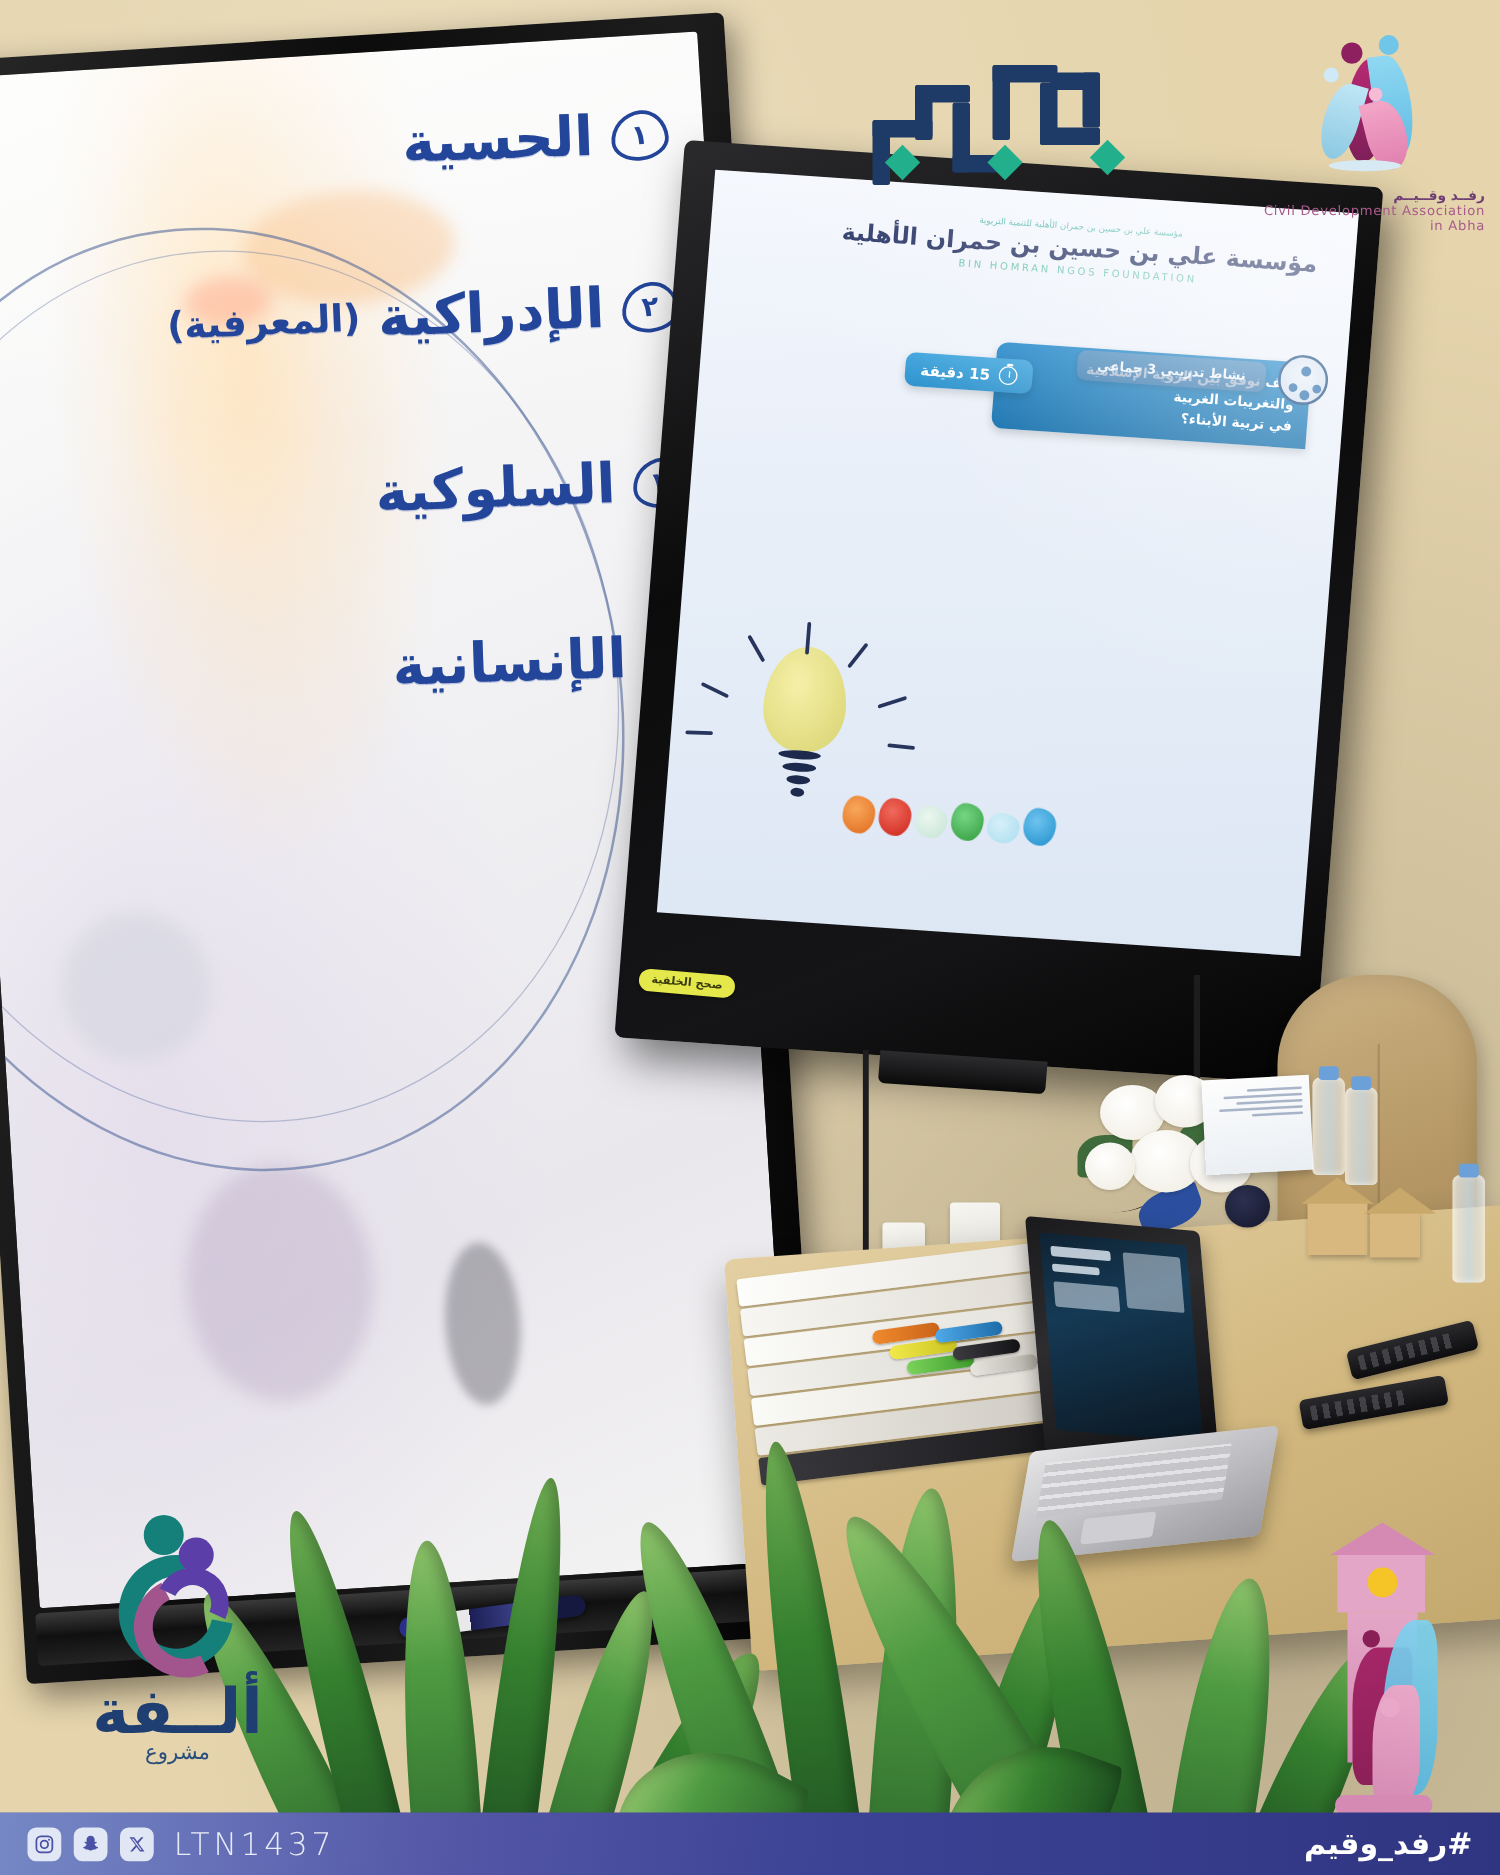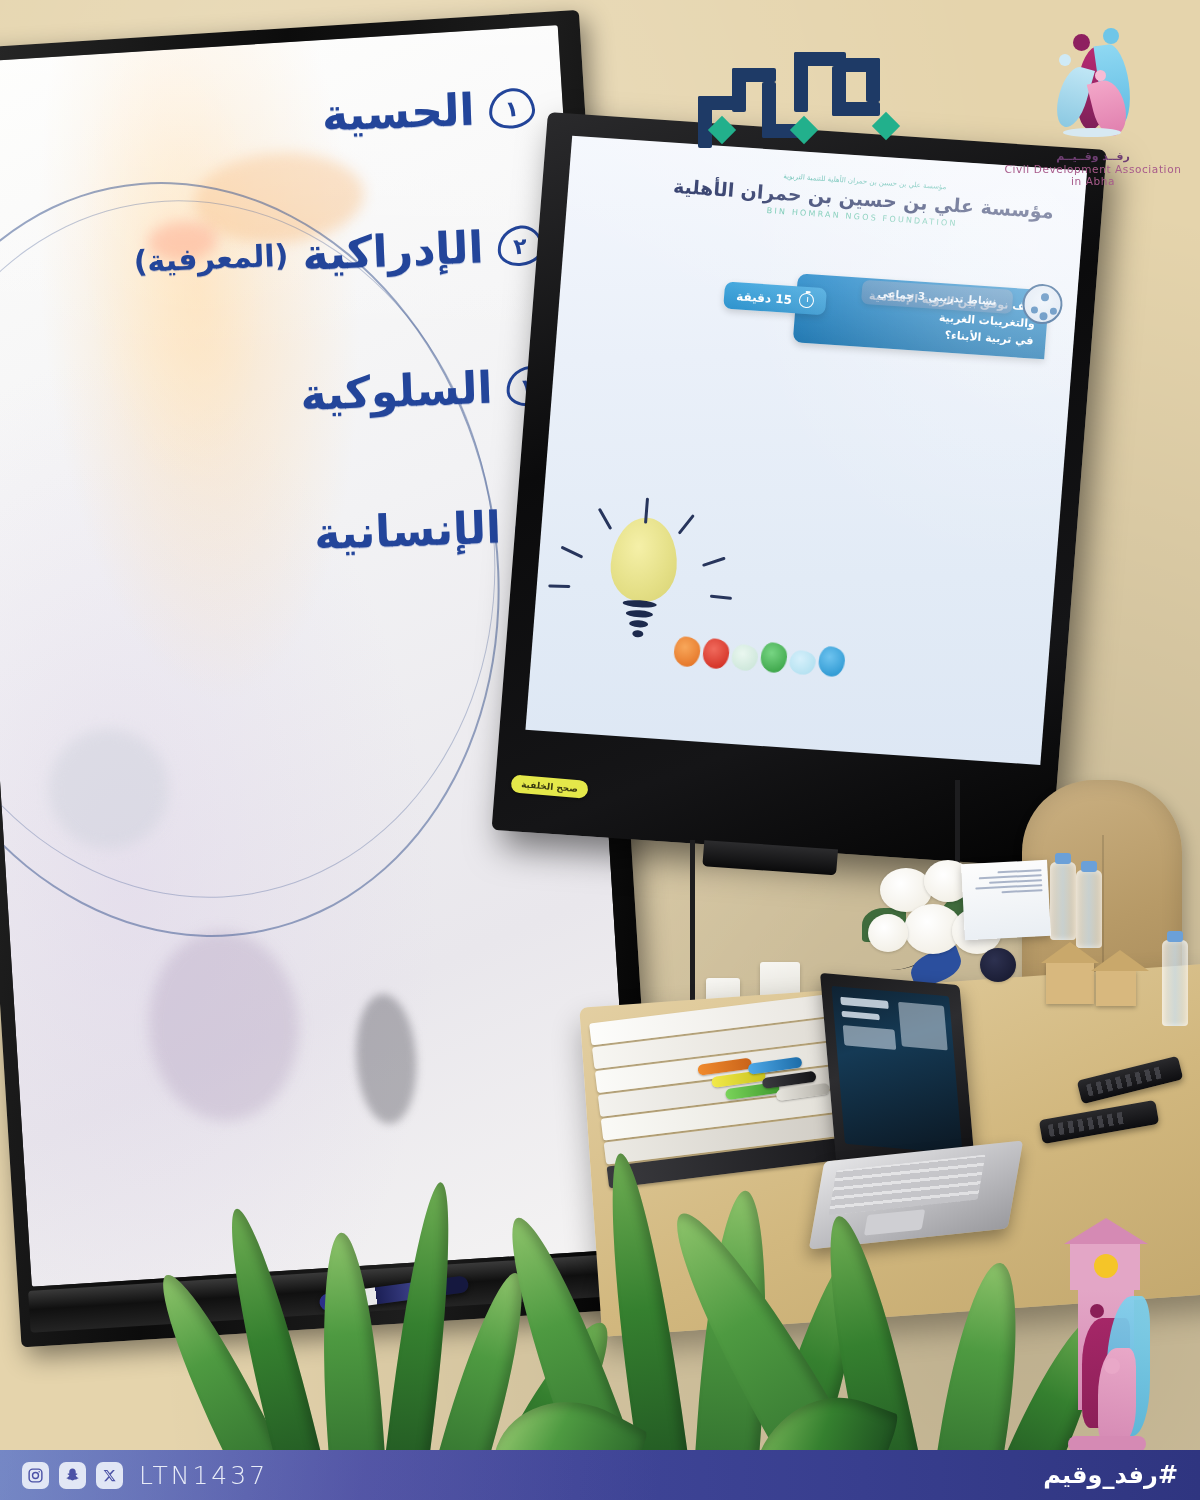--- a/index.html
+++ b/index.html
@@ -383,21 +383,21 @@
   
   .logo-kufi {
     position:absolute; left:690px; top:38px;
     width:220px; height:110px;
   }
   .kufi-bar { position:absolute; background:#1e3a66; border-radius:2px; }
   .kufi-dot { position:absolute; width:20px; height:20px; background:#22b08c; transform:rotate(45deg); }
 
   .logo-rafd {
     position:absolute; right:12px; top:28px;
-    width:190px; text-align:center; direction:rtl;
+    width:190px; text-align:right; direction:rtl;
   }
   .rafd-mark { position:relative; width:120px; height:120px; margin:0 auto; }
   .rm-leaf { position:absolute; border-radius:60% 0 60% 0; }
   .rm-dot { position:absolute; border-radius:50%; }
   .rafd-sub { font-size:11px; color:#6f3f73; letter-spacing:5px; margin-top:2px; font-weight:700;}
   .rafd-ar { font-size:17px; font-weight:700; color:#b62a7a; margin-top:2px; }
   .rafd-en { font-size:10.5px; color:#a85b8b; letter-spacing:.6px; }
 
   .logo-alifa {
     position:absolute; left:42px; bottom:88px;
@@ -674,20 +674,31 @@
       <div class="rm-dot" style="left:40px; top:6px;  width:17px; height:17px; background:#8e2060;"></div>
       <div class="rm-dot" style="left:70px; top:0px;  width:16px; height:16px; background:#6fc6e8;"></div>
       <div class="rm-dot" style="left:26px; top:26px; width:12px; height:12px; background:#cfeaf6;"></div>
       <div class="rm-dot" style="left:62px; top:42px; width:11px; height:11px; background:#f6bcd5;"></div>
       <div class="rm-dot" style="left:30px; top:100px;width:58px; height:9px;  background:#d7e9f2;"></div>
     </div>
     <div class="rafd-sub">رفــد وقــيــم</div>
     <div class="rafd-en">Civil Development Association in Abha</div>
   </div>
 
+  <div class="logo-alifa">
+    <div class="alifa-mark">
+      <div style="position:absolute; left:18px; top:34px; width:92px; height:92px; border:17px solid #157f7a; border-radius:50%; border-right-color:transparent; transform:rotate(-34deg);"></div>
+      <div style="position:absolute; left:30px; top:52px; width:82px; height:80px; border:15px solid #a1558c; border-radius:50%; border-top-color:transparent; border-right-color:transparent; transform:rotate(18deg);"></div>
+      <div style="position:absolute; left:48px; top:44px; width:58px; height:58px; border:14px solid #5b3ea8; border-radius:50%; border-bottom-color:transparent; border-left-color:transparent; transform:rotate(-20deg);"></div>
+      <div style="position:absolute; left:38px; top:2px;  width:32px; height:32px; border-radius:50%; background:#157f7a;"></div>
+      <div style="position:absolute; left:66px; top:20px; width:28px; height:28px; border-radius:50%; background:#5b3ea8;"></div>
+    </div>
+    <div class="alifa-ar">ألــفة</div>
+    <div class="alifa-sub">مشروع</div>
+  </div>
 
   <div class="logo-lantern">
     <div style="position:absolute; left:16px; top:10px; width:0; height:0; border-left:42px solid transparent; border-right:42px solid transparent; border-bottom:26px solid #d58ab4;"></div>
     <div style="position:absolute; left:22px; top:36px; width:70px; height:46px; background:#e3a6c6;"></div>
     <div style="position:absolute; left:46px; top:46px; width:24px; height:24px; border-radius:50%; background:#f5c528;"></div>
     <div style="position:absolute; left:30px; top:82px; width:56px; height:120px; background:linear-gradient(180deg,#e3a6c6,#d58ab4);"></div>
     <div style="position:absolute; left:34px; top:110px; width:48px; height:110px; background:linear-gradient(170deg,#a62768,#8a1f57); border-radius:42% 10% 40% 18%;"></div>
     <div style="position:absolute; left:58px; top:88px; width:44px; height:140px; background:linear-gradient(190deg,#7fd2ee,#54b5dd); border-radius:60% 20% 40% 20%; opacity:.92;"></div>
     <div style="position:absolute; left:50px; top:140px; width:38px; height:96px; background:linear-gradient(190deg,#e9a8c8,#d58ab4); border-radius:50% 20% 40% 20%;"></div>
     <div style="position:absolute; left:56px; top:150px; width:16px; height:16px; border-radius:50%; background:#e9a8c8;"></div>

